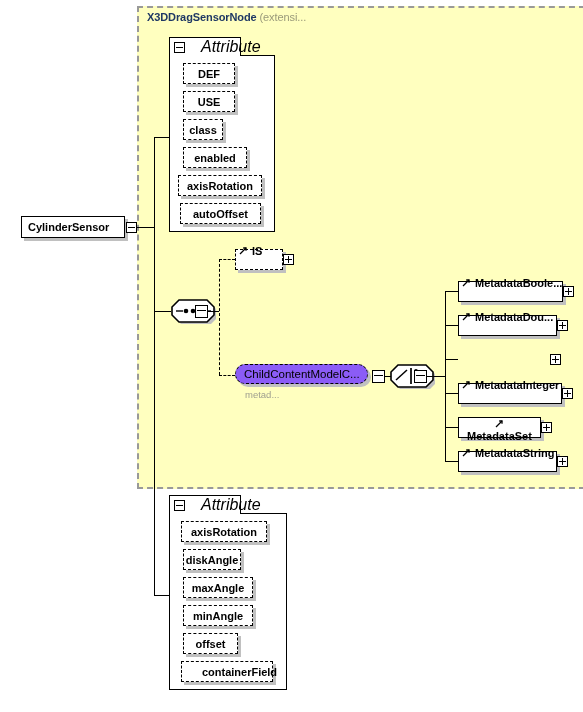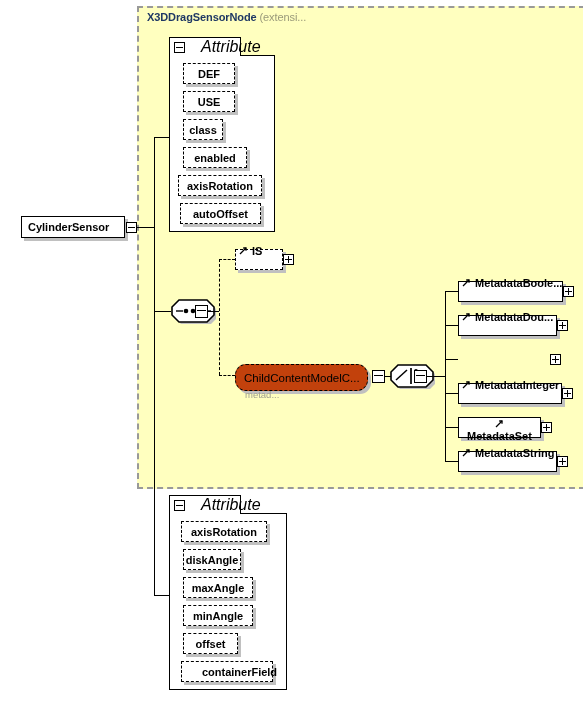--- a/index.html
+++ b/index.html
@@ -168,22 +168,22 @@
     font-size: 11px;
     font-weight: bold;
     box-shadow: 3px 3px 0 0 #c0c0c0;
     white-space: nowrap;
   }
   .root-box .txt { padding: 0 6px; }
 
   
   .round-box {
     position: absolute;
-    height: 27px;
-    background: #c2410c;
+    height: 20px;
+    background: #8b5cf6;
     border: 1px dashed #000000;
     border-radius: 11px;
     box-sizing: border-box;
     display: flex;
     align-items: center;
     font-size: 11.5px;
     color: #000000;
     box-shadow: 3px 3px 0 0 #c0c0c0;
     white-space: nowrap;
     padding: 0 8px;

